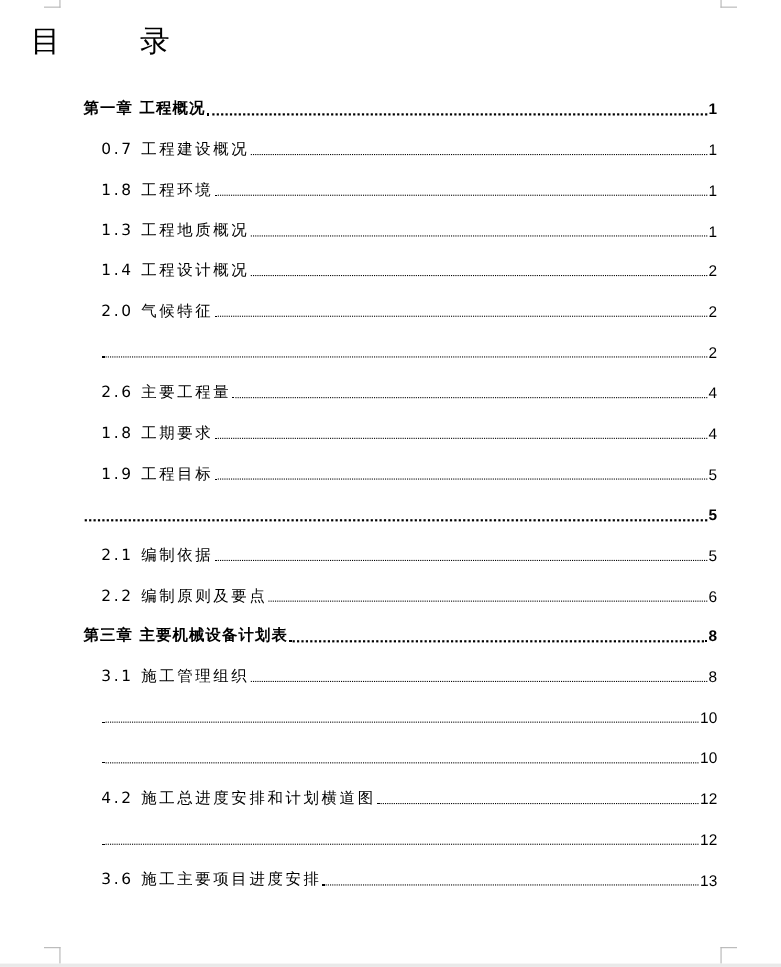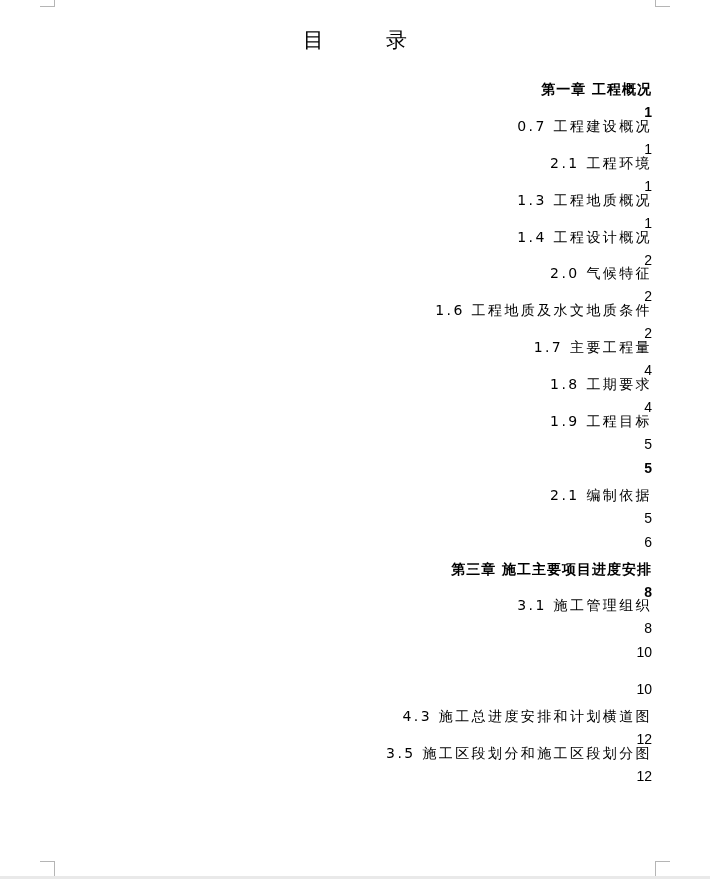--- a/index.html
+++ b/index.html
@@ -36,44 +36,42 @@
     }
     .crop-tl { left: 40px; top: -8px; border-right-width: 1px; border-bottom-width: 1px; }
     .crop-tr { left: 655px; top: -8px; border-left-width: 1px; border-bottom-width: 1px; }
     .crop-bl { left: 40px; top: 861px; border-right-width: 1px; border-top-width: 1px; }
     .crop-br { left: 655px; top: 861px; border-left-width: 1px; border-top-width: 1px; }
 
     .title {
       position: absolute;
       top: 26px;
       left: 0; right: 0;
-      text-align: center;
-      font-family: Liberation Sans, sans-serif;
-      font-size: 21px;
+      font-family: Liberation Mono, monospace;
+      font-size: 27px;
       letter-spacing: 28px;
       text-indent: 28px;
       line-height: 28px;
     }
 
     .toc {
       position: absolute;
       left: 76px;
       top: 80px;
       width: 576px;
     }
     .toc-row {
       display: flex;
       align-items: flex-end;
       height: 36.9px;
       box-sizing: border-box;
       padding-bottom: 9px;
       font-size: 14px;
       line-height: 18px;
       white-space: nowrap;
-      flex-direction: column;
     }
     .toc-row.level-2 { padding-left: 16px; }
     .toc-row.level-1 {
       font-weight: bold;
       font-size: 14px;
     }
     .toc-text {
       flex: 0 0 auto;
       letter-spacing: 2.4px;
     }
@@ -112,46 +110,45 @@
         <span class="toc-text">第一章 工程概况</span>
         <span class="toc-dots"></span>
         <span class="toc-page">1</span>
       </div>
       <div class="toc-row level-2">
         <span class="toc-text">0.7 工程建设概况</span>
         <span class="toc-dots"></span>
         <span class="toc-page">1</span>
       </div>
       <div class="toc-row level-2">
-        <span class="toc-text">2.1 工程环境</span>
+        <span class="toc-text">1.8 工程环境</span>
         <span class="toc-dots"></span>
         <span class="toc-page">1</span>
       </div>
       <div class="toc-row level-2">
         <span class="toc-text">1.3 工程地质概况</span>
         <span class="toc-dots"></span>
         <span class="toc-page">1</span>
       </div>
       <div class="toc-row level-2">
         <span class="toc-text">1.4 工程设计概况</span>
         <span class="toc-dots"></span>
         <span class="toc-page">2</span>
       </div>
       <div class="toc-row level-2">
         <span class="toc-text">2.0 气候特征</span>
         <span class="toc-dots"></span>
         <span class="toc-page">2</span>
       </div>
       <div class="toc-row level-2">
-        <span class="toc-text">1.6 工程地质及水文地质条件</span>
         <span class="toc-dots"></span>
         <span class="toc-page">2</span>
       </div>
       <div class="toc-row level-2">
-        <span class="toc-text">1.7 主要工程量</span>
+        <span class="toc-text">2.6 主要工程量</span>
         <span class="toc-dots"></span>
         <span class="toc-page">4</span>
       </div>
       <div class="toc-row level-2">
         <span class="toc-text">1.8 工期要求</span>
         <span class="toc-dots"></span>
         <span class="toc-page">4</span>
       </div>
       <div class="toc-row level-2">
         <span class="toc-text">1.9 工程目标</span>
@@ -161,47 +158,52 @@
       <div class="toc-row level-1">
         <span class="toc-dots"></span>
         <span class="toc-page">5</span>
       </div>
       <div class="toc-row level-2">
         <span class="toc-text">2.1 编制依据</span>
         <span class="toc-dots"></span>
         <span class="toc-page">5</span>
       </div>
       <div class="toc-row level-2">
+        <span class="toc-text">2.2 编制原则及要点</span>
         <span class="toc-dots"></span>
         <span class="toc-page">6</span>
       </div>
       <div class="toc-row level-1">
-        <span class="toc-text">第三章  施工主要项目进度安排</span>
+        <span class="toc-text">第三章  主要机械设备计划表</span>
         <span class="toc-dots"></span>
         <span class="toc-page">8</span>
       </div>
       <div class="toc-row level-2">
         <span class="toc-text">3.1 施工管理组织</span>
         <span class="toc-dots"></span>
         <span class="toc-page">8</span>
       </div>
       <div class="toc-row level-2">
         <span class="toc-dots"></span>
         <span class="toc-page">10</span>
       </div>
       <div class="toc-row level-2">
         <span class="toc-dots"></span>
         <span class="toc-page">10</span>
       </div>
       <div class="toc-row level-2">
-        <span class="toc-text">4.3 施工总进度安排和计划横道图</span>
+        <span class="toc-text">4.2 施工总进度安排和计划横道图</span>
         <span class="toc-dots"></span>
         <span class="toc-page">12</span>
       </div>
       <div class="toc-row level-2">
-        <span class="toc-text">3.5 施工区段划分和施工区段划分图</span>
         <span class="toc-dots"></span>
         <span class="toc-page">12</span>
+      </div>
+      <div class="toc-row level-2">
+        <span class="toc-text">3.6 施工主要项目进度安排</span>
+        <span class="toc-dots"></span>
+        <span class="toc-page">13</span>
       </div>
     </div>
 
   <div class="bottom-edge"></div>
 </div>
 
 </body></html>

